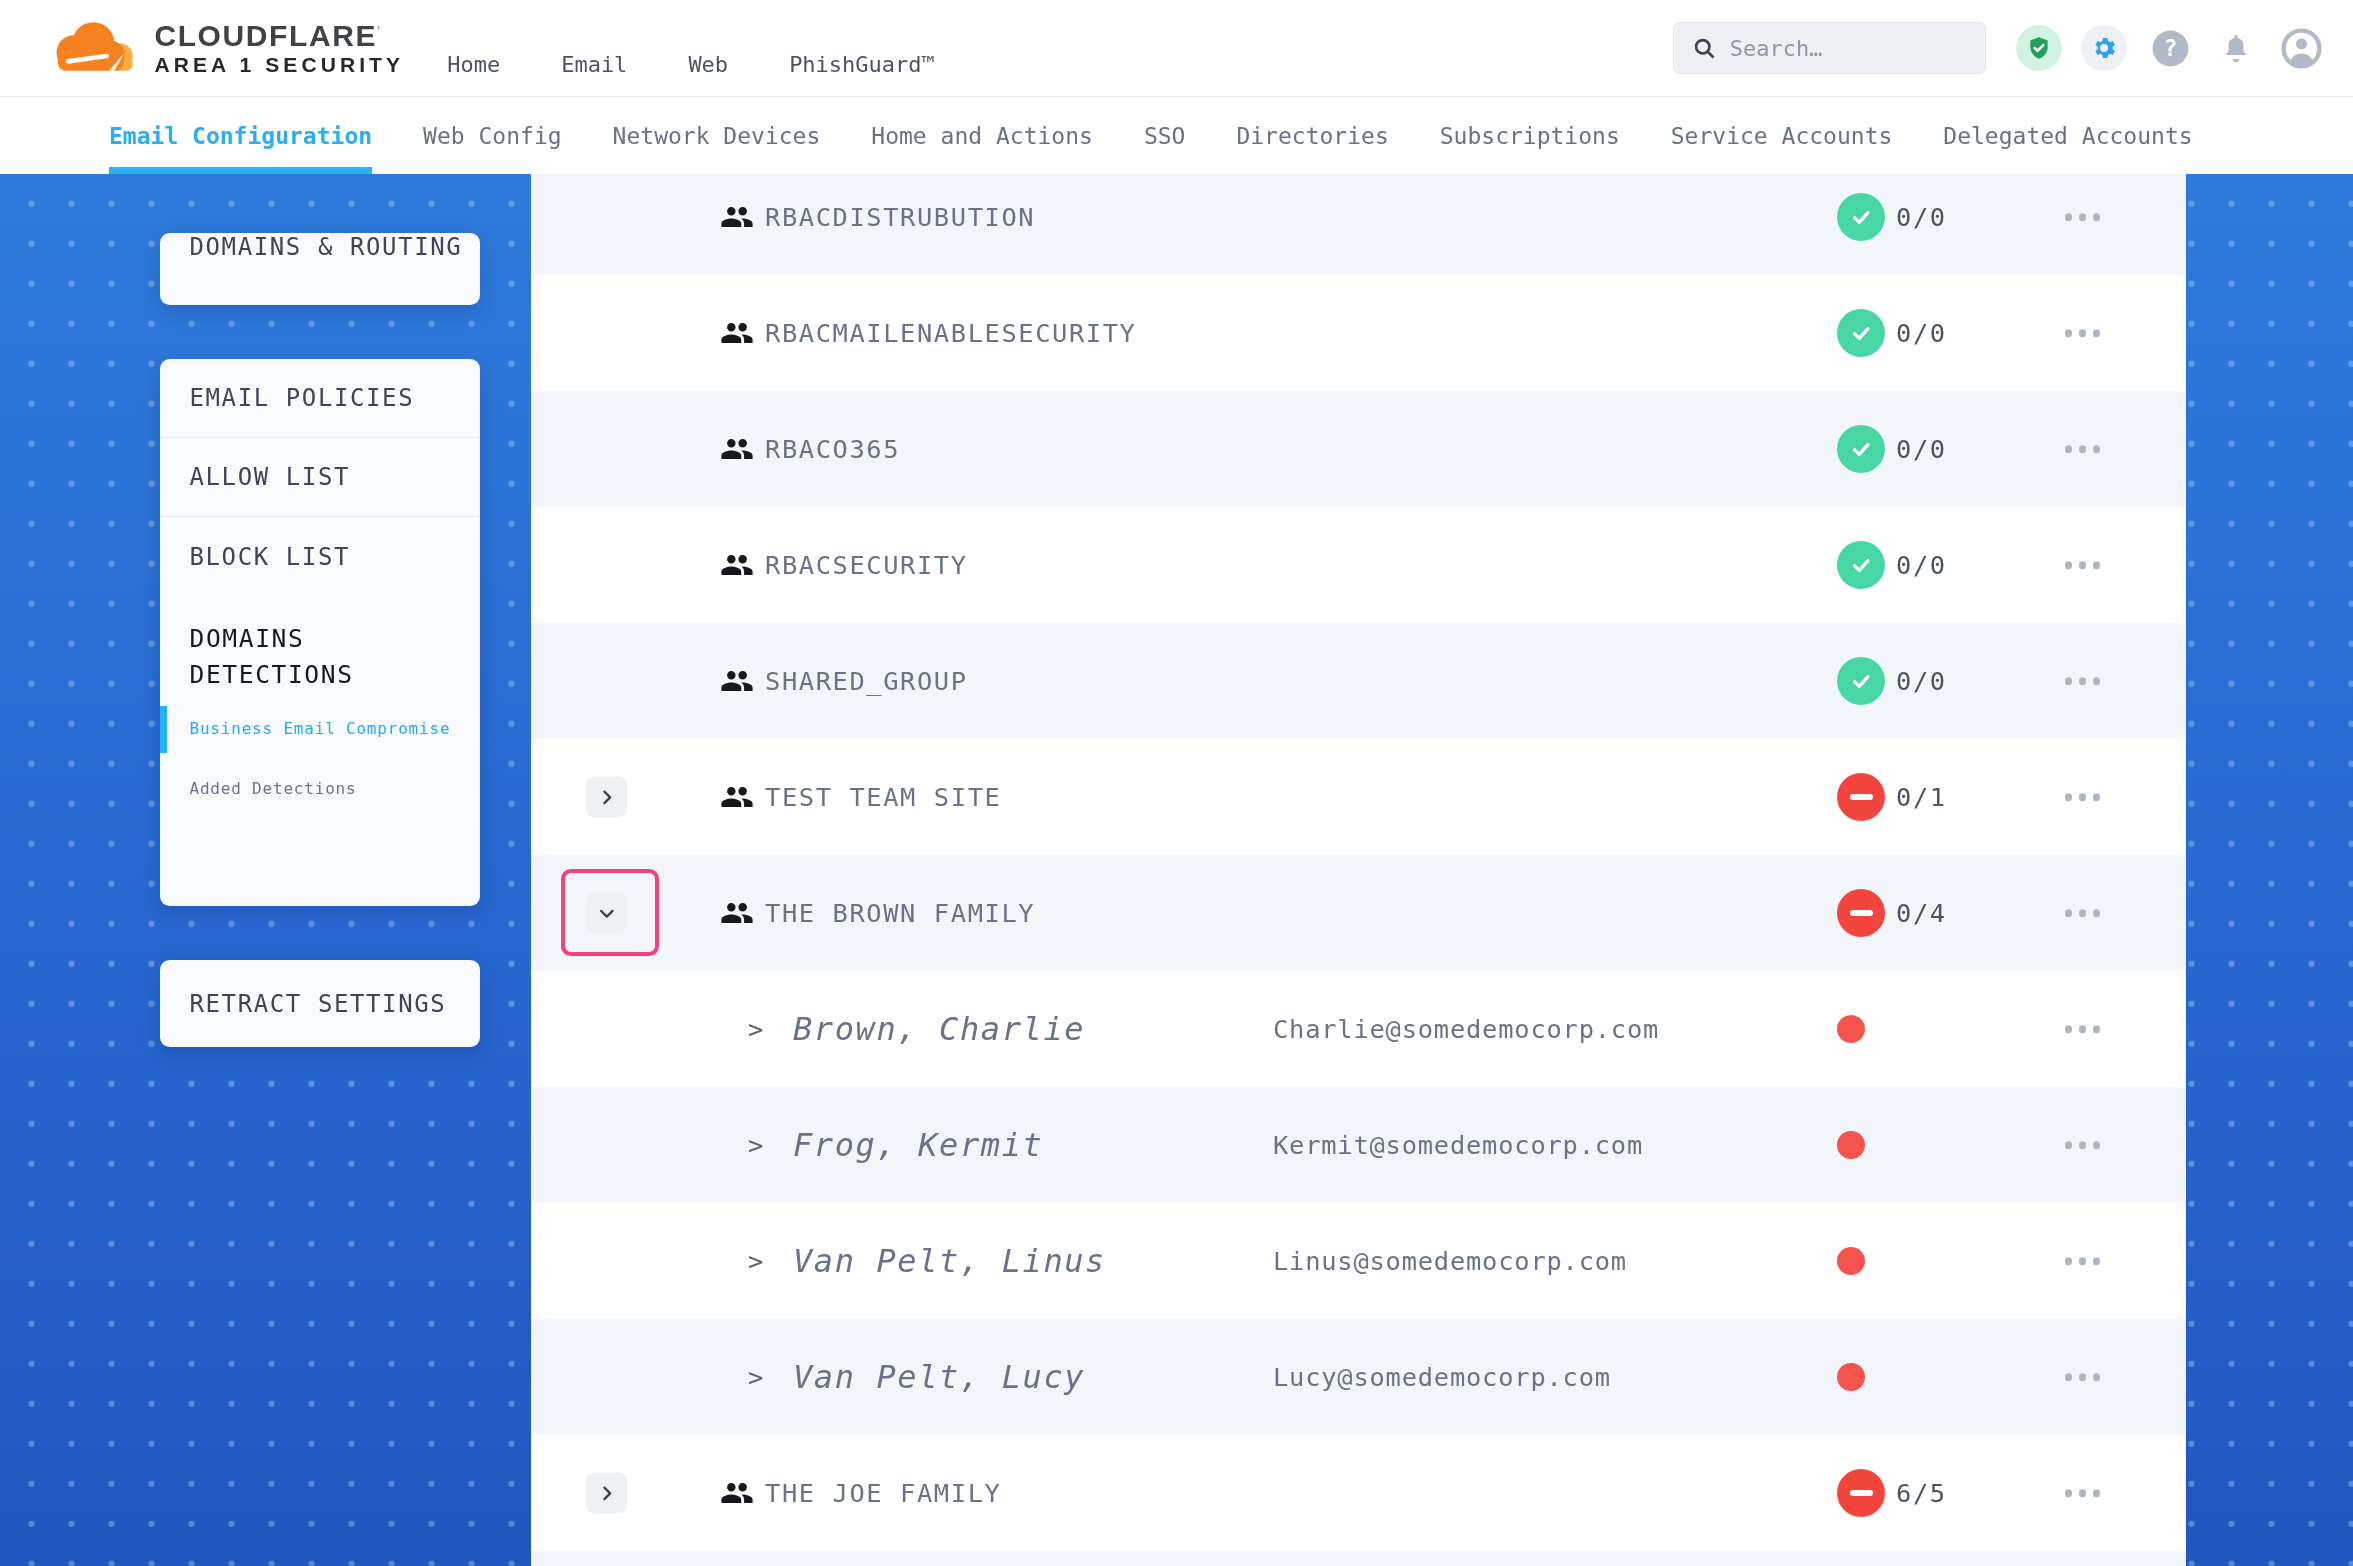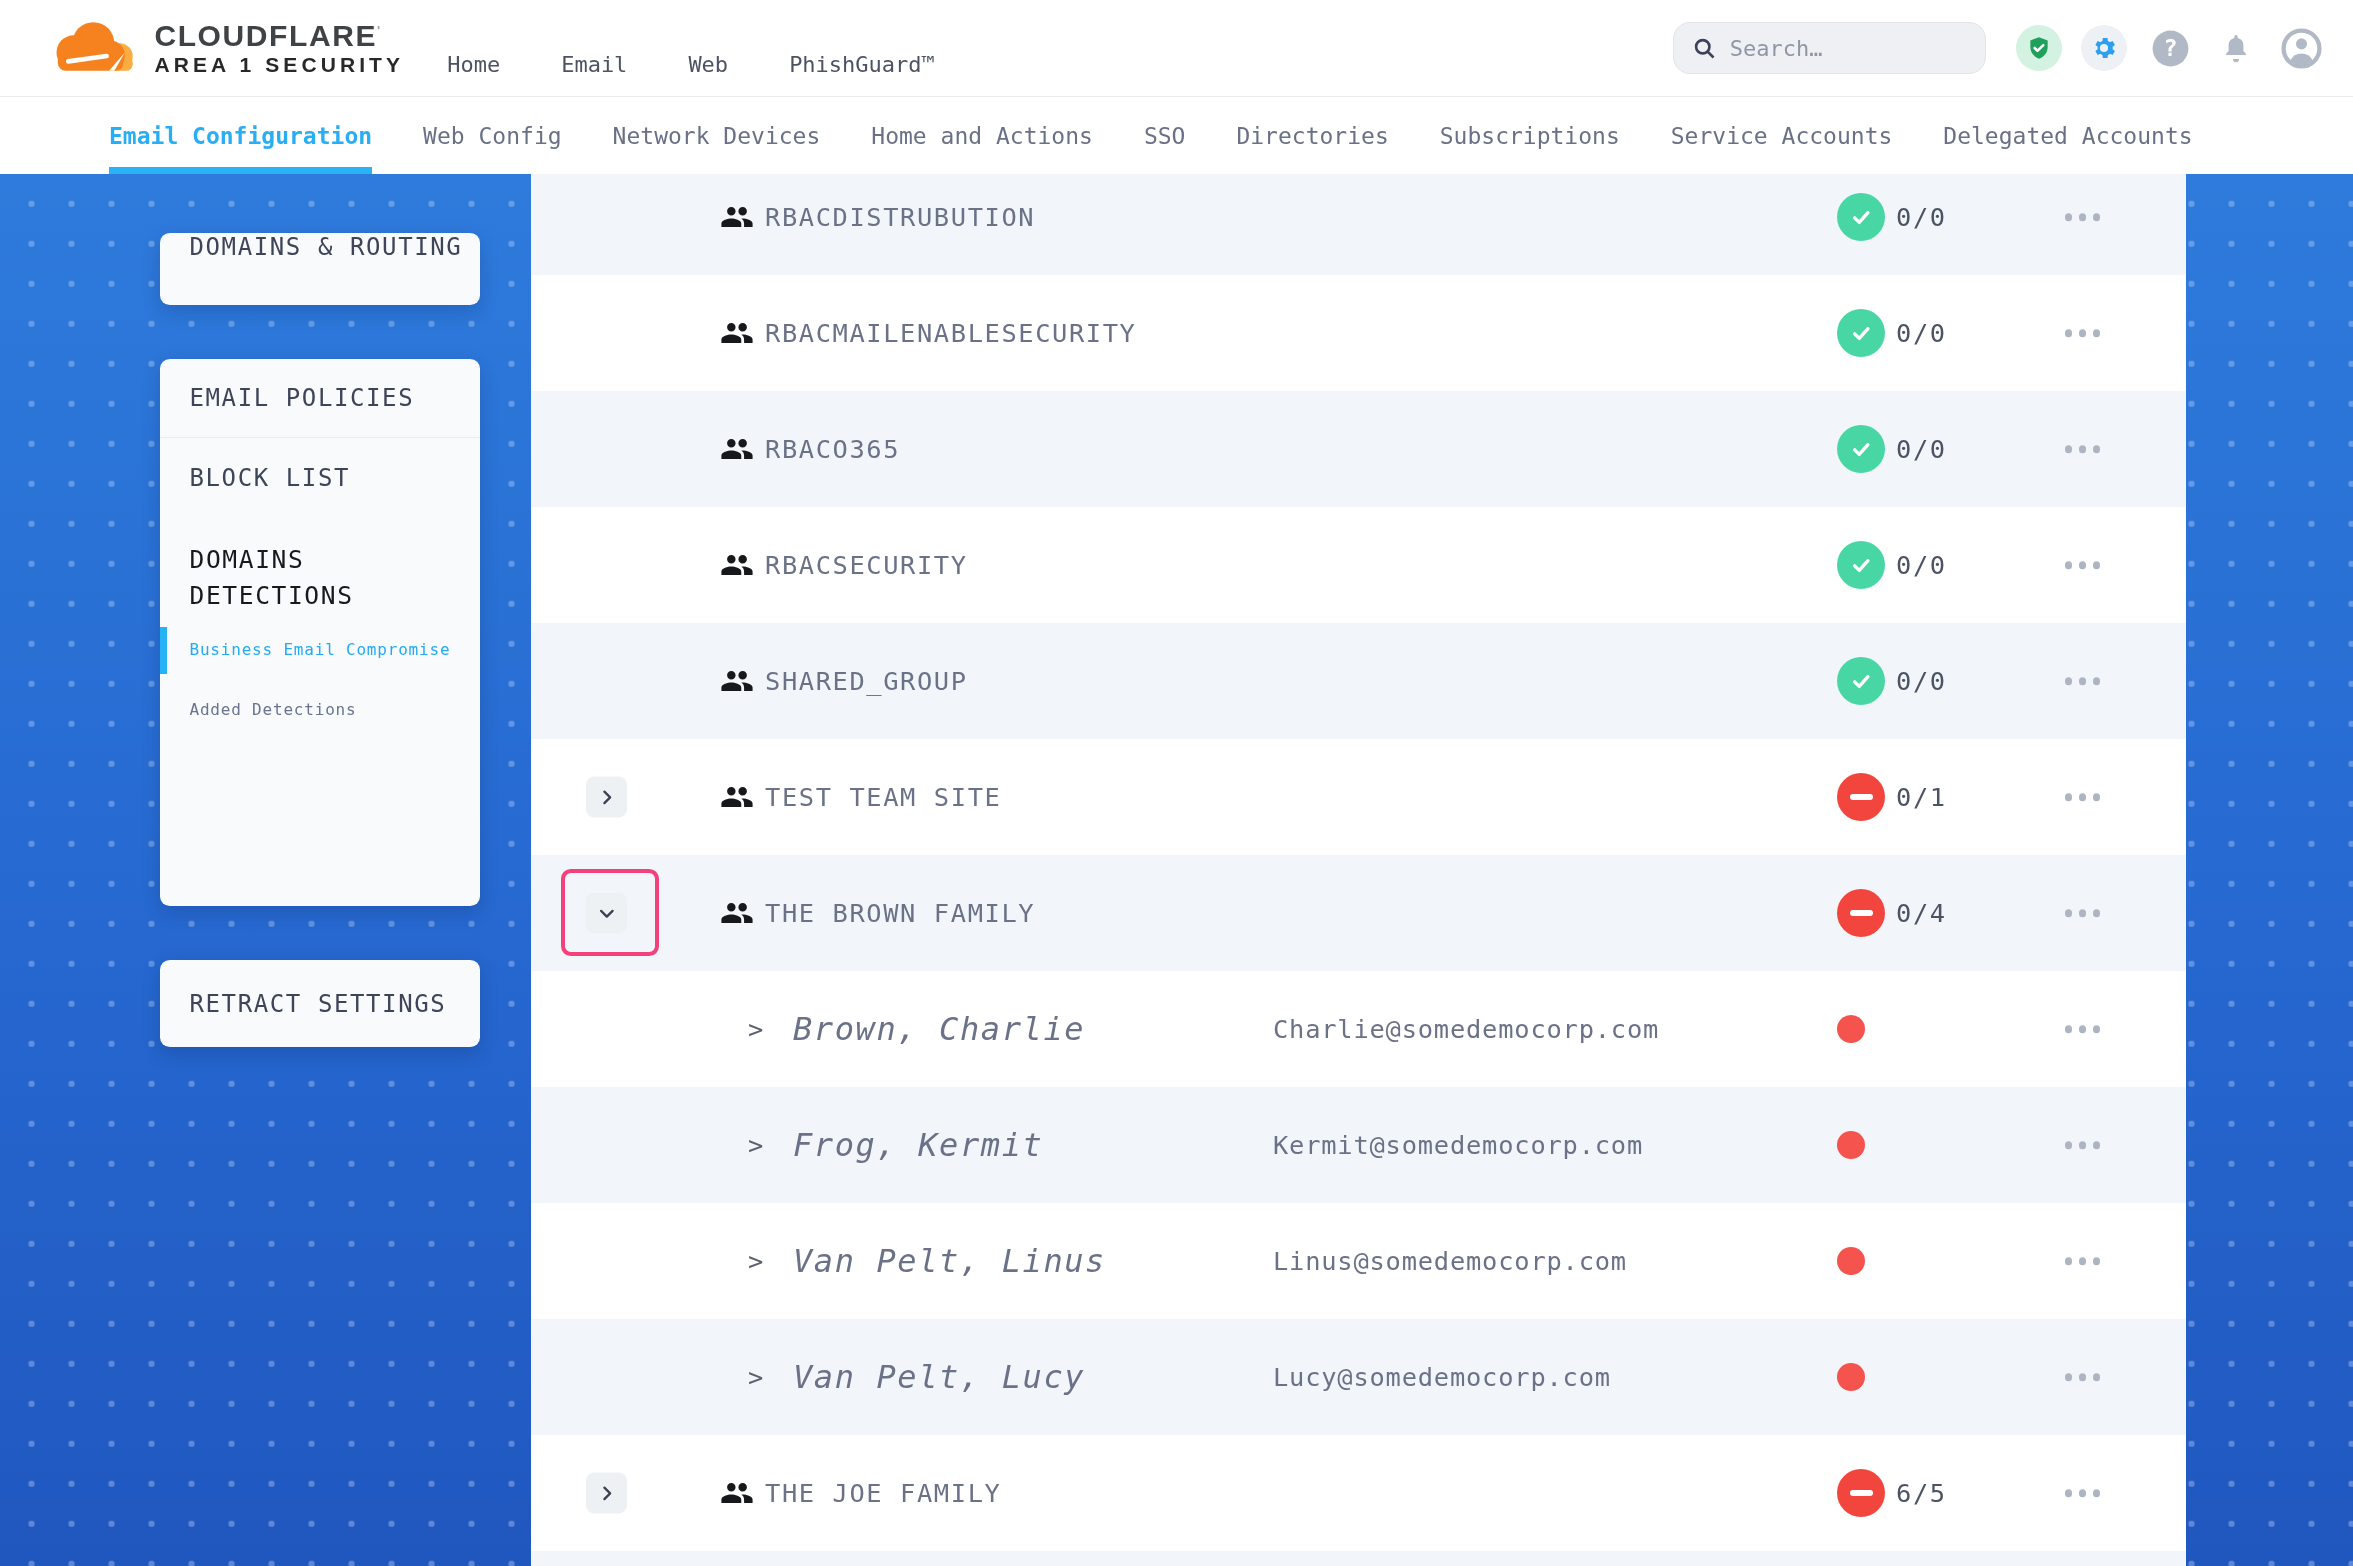--- a/index.html
+++ b/index.html
@@ -17,21 +17,21 @@
   .brand{ display:flex; align-items:center; gap:16.4px; margin-left:46px; }
   .brand-cloud{ width:92px; height:61px; }
   .brand-text{ display:flex; flex-direction:column; line-height:1.15; font-family:"Liberation Sans", sans-serif; }
   .brand-line1{ font-size:30px; font-weight:bold; letter-spacing:1.6px; color:#3f4346; }
   .brand-line1 sup{ font-size:13px; color:#9aa0a8; }
   .brand-line2{ font-size:21px; font-weight:bold; letter-spacing:4.1px; color:#26282a; }
   .topnav{ display:flex; gap:61px; margin-left:43px;margin-top:32px; }
   .topnav-item{ font-size:22px; color:#4d5362; cursor:pointer; white-space:nowrap; }
   .search{
     margin-left:auto; width:313px; height:52px; background:#eef0f3;
-    border:0.8px solid #e2e5e9; border-radius:17px; display:flex; align-items:center;
+    border:0.8px solid #e2e5e9; border-radius:7px; display:flex; align-items:center;
     padding:0 18px; gap:13px; flex:none;
   }
   .search svg{ flex:none; }
   .search input{
     border:none; outline:none; background:transparent; width:100%;
     font-family:"DejaVu Sans Mono", monospace; font-size:22px; color:#4c5364;
   }
   .search input::placeholder{ color:#8f96a6; }
   .top-icons{ display:flex; align-items:center; gap:19.7px; margin:0 29.5px 0 29.5px; }
   .iconbtn{ width:46px; height:46px; border-radius:50%; display:flex; align-items:center; justify-content:center; flex:none; cursor:pointer; }
@@ -195,20 +195,21 @@
 
   <div class="main">
 
     <div class="card card-a">
       <span>DOMAINS &amp; ROUTING</span>
     </div>
 
     <div class="card card-b">
       <div id="policy-items">
           <div class="policy-item">EMAIL POLICIES</div>
+          <div class="policy-item">ALLOW LIST</div>
           <div class="policy-item">BLOCK LIST</div>
         </div>
       <div class="section-header">DOMAINS DETECTIONS</div>
       <div id="enhanced-items">
           <div class="sub-item active">Business Email Compromise</div>
           <div class="sub-item inactive">Added Detections</div>
         </div>
     </div>
 
     <div class="card card-c">

